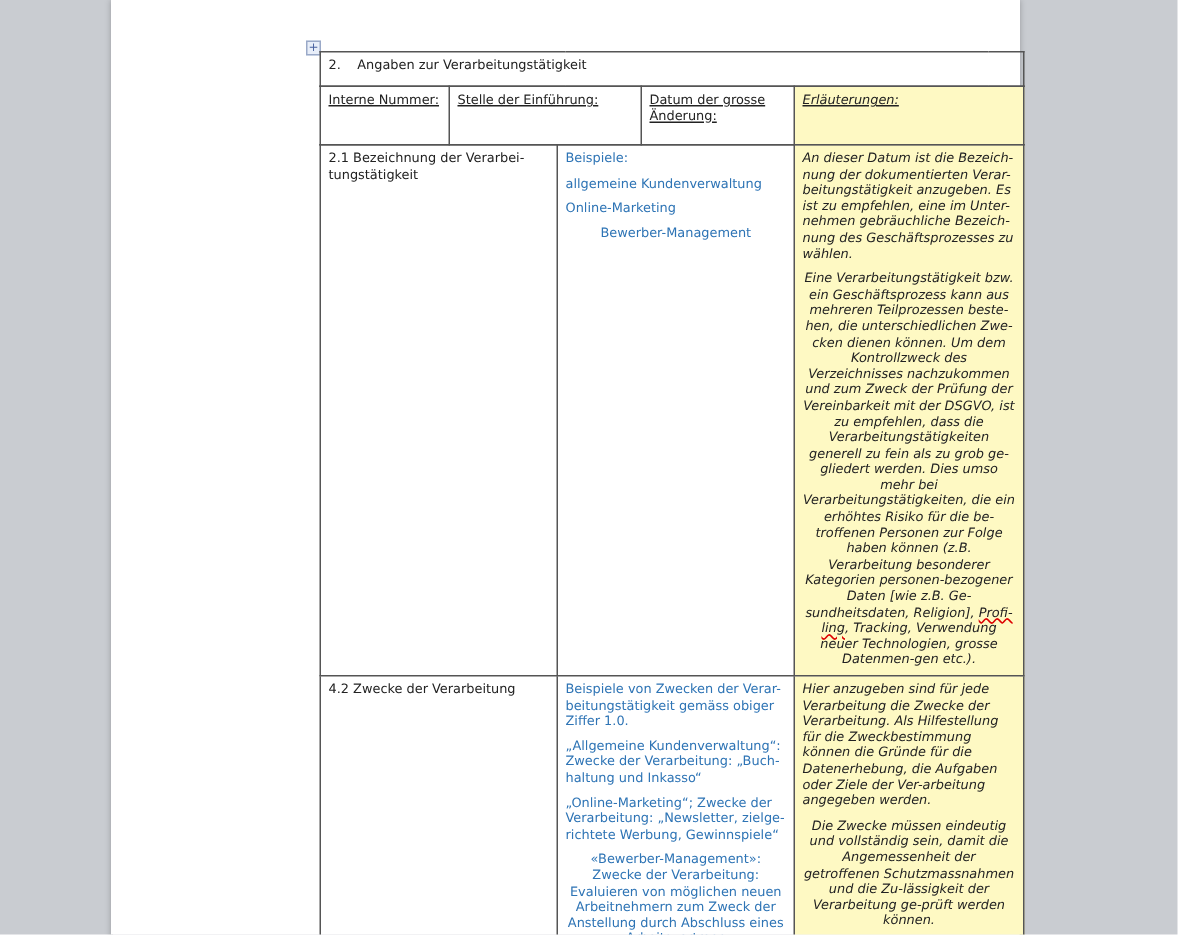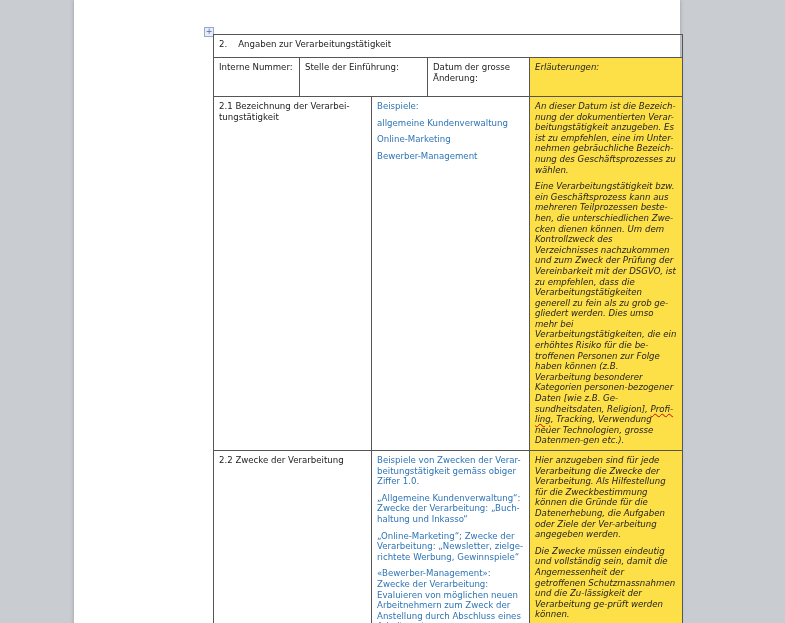--- a/index.html
+++ b/index.html
@@ -22,26 +22,26 @@
   table.form {
     position: absolute; left: 139px; top: 34px;
     width: 469px; border-collapse: collapse; table-layout: fixed;
     font-size: 8.6px; color: #222;
   }
   table.form td {
     border: 1px solid #555; vertical-align: top;
     padding: 4px 5px 4px 5px; line-height: 10.6px;
   }
   .title-row td { height: 14px; padding-top: 5px; padding-bottom: 4px; }
-  .head-row td { height: 30px; }
-  .gray { background: #fde047; }
+  .head-row td { height: 30px; text-decoration: underline; }
+  .gray { background: #fef9c3; }
   .italic { font-style: italic; }
   .blue { color: #2e74b5; margin-left: 28px; }
   .p { margin: 0 0 6px 0; }
-  .p:last-child { margin-bottom: 0; }
+  .p:last-child { margin-bottom: 0; text-align: center; }
   .blue .p { margin-bottom: 6px; }
   .spell { text-decoration: underline wavy #d00; text-decoration-thickness: 1px; }
 </style>
 </head>
 <body>
 
 <div class="page">
   <div class="move-handle">+</div>
 
   <table class="form">
@@ -95,21 +95,21 @@
         <div class="p">Online-Marketing</div>
         <div class="p">Bewerber-Management</div>
       </td>
       <td class="gray italic">
         <div class="p">An dieser Datum ist die Bezeich-nung der dokumentierten Verar-beitungstätigkeit anzugeben. Es ist zu empfehlen, eine im Unter-nehmen gebräuchliche Bezeich-nung des Geschäftsprozesses zu wählen.</div>
         <div class="p"><span>Eine Verarbeitungstätigkeit bzw. ein Geschäftsprozess kann aus mehreren Teilprozessen beste-hen, die unterschiedlichen Zwe-cken dienen können. Um dem Kontrollzweck des Verzeichnisses nachzukommen und zum Zweck der Prüfung der Vereinbarkeit mit der DSGVO, ist zu empfehlen, dass die Verarbeitungstätigkeiten generell zu fein als zu grob ge-gliedert werden. Dies umso mehr bei Verarbeitungstätigkeiten, die ein erhöhtes Risiko für die be-troffenen Personen zur Folge haben können (z.B. Verarbeitung besonderer Kategorien personen-bezogener Daten [wie z.B. Ge-sundheitsdaten, Religion],</span> <span class="spell">Profi-ling</span><span>, Tracking, Verwendung neuer Technologien, grosse Datenmen-gen etc.).</span></div>
       </td>
     </tr>
 
     <tr style="height:173px;">
-      <td><span>2.2 Zwecke der Verarbeitung</span></td>
+      <td><span>4.2 Zwecke der Verarbeitung</span></td>
       <td class="blue">
         <div class="p">Beispiele von Zwecken der Verar-beitungstätigkeit gemäss obiger Ziffer 1.0.</div>
         <div class="p">„Allgemeine Kundenverwaltung“: Zwecke der Verarbeitung: „Buch-haltung und Inkasso“</div>
         <div class="p">„Online-Marketing“; Zwecke der Verarbeitung: „Newsletter, zielge-richtete Werbung, Gewinnspiele“</div>
         <div class="p">«Bewerber-Management»: Zwecke der Verarbeitung: Evaluieren von möglichen neuen Arbeitnehmern zum Zweck der Anstellung durch Abschluss eines Arbeitsvertrags</div>
       </td>
       <td class="gray italic">
         <div class="p">Hier anzugeben sind für jede Verarbeitung die Zwecke der Verarbeitung. Als Hilfestellung für die Zweckbestimmung können die Gründe für die Datenerhebung, die Aufgaben oder Ziele der Ver-arbeitung angegeben werden.</div>
         <div class="p">Die Zwecke müssen eindeutig und vollständig sein, damit die Angemessenheit der getroffenen Schutzmassnahmen und die Zu-lässigkeit der Verarbeitung ge-prüft werden können.</div>
       </td>

